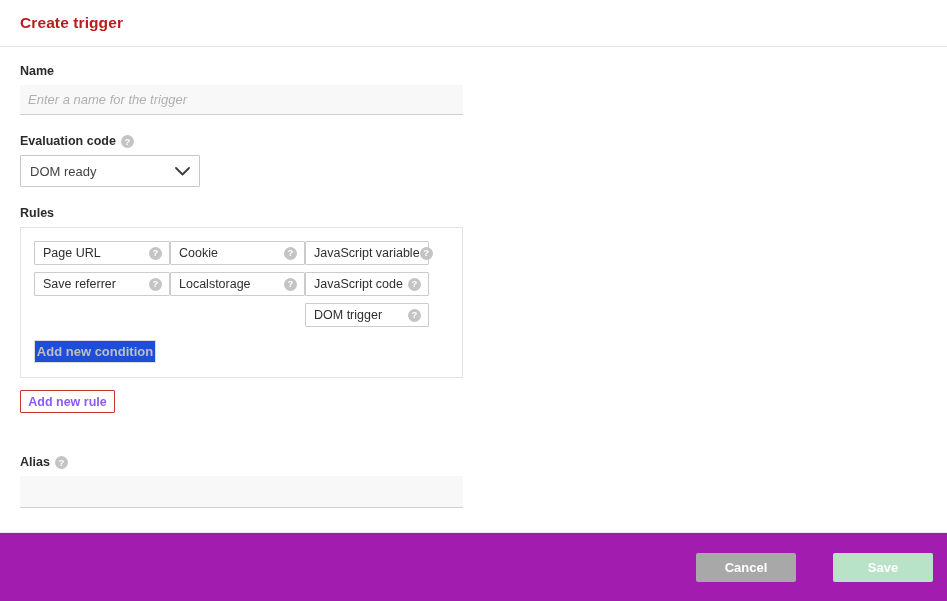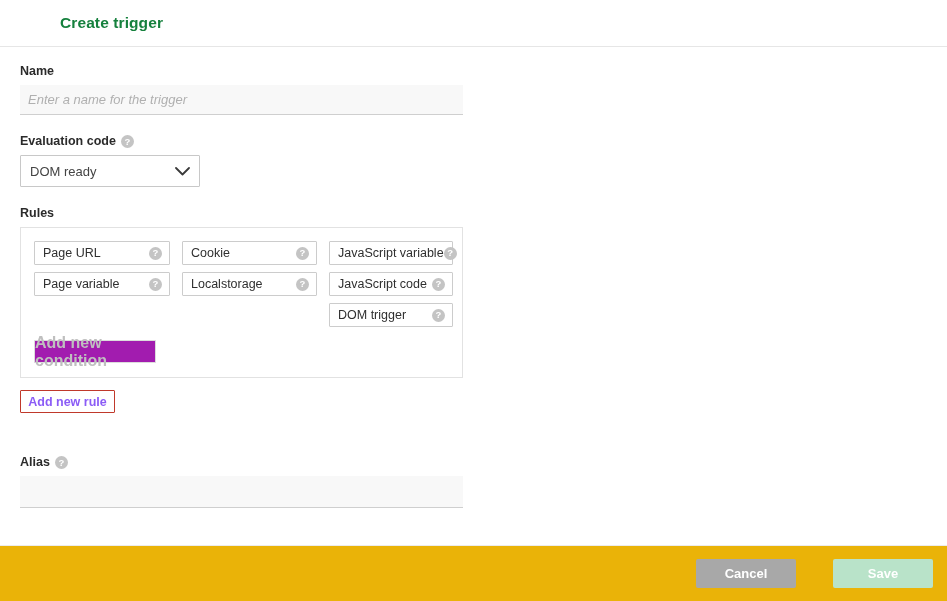--- a/index.html
+++ b/index.html
@@ -22,23 +22,22 @@
     box-sizing: border-box;
     border-bottom: 1px solid #e6e6e6;
     display: flex;
     align-items: center;
     padding-left: 20px;
     background: #ffffff;
   }
   .dialog-title {
     font-size: 15.5px;
     font-weight: bold;
-    color: #15803d;
+    color: #b91c1c;
     letter-spacing: 0.1px;
-    margin-left: 40px;
   }
 
   
   .dialog-body {
     position: absolute;
     top: 48px;
     left: 0;
     right: 0;
     bottom: 52px;
     padding: 16px 20px 0 20px;
@@ -134,21 +133,20 @@
   .rules-box {
     width: 443px;
     box-sizing: border-box;
     border: 1px solid #e2e2e2;
     background: #ffffff;
     padding: 13px 0 14px 13px;
     margin-top: 2px;
   }
   .rules-columns {
     display: flex;
-    gap: 12px;
     align-items: flex-start;
   }
   .rules-col {
     display: flex;
     flex-direction: column;
     gap: 7px;
   }
   .cond-btn {
     box-sizing: border-box;
     height: 24px;
@@ -169,23 +167,23 @@
   .col-1 .cond-btn { width: 136px; }
   .col-2 .cond-btn { width: 135px; }
   .col-3 .cond-btn { width: 124px; }
 
   .add-cond-btn {
     margin-top: 13px;
     width: 122px;
     height: 23px;
     box-sizing: border-box;
     border: 1px solid #dcdcdc;
-    background: #a21caf;
+    background: #1d4ed8;
     border-radius: 1px;
-    font-size: 16px;
+    font-size: 13px;
     font-weight: bold;
     color: #bfbfbf;
     font-family: "Liberation Sans", sans-serif;
     cursor: default;
     display: flex;
     align-items: center;
     justify-content: center;
   }
 
   .add-rule-btn {
@@ -207,22 +205,22 @@
   }
 
   .alias-block { margin-top: 42px; }
 
   
   .dialog-footer {
     position: absolute;
     left: 0;
     right: 0;
     bottom: 0;
-    height: 56px;
-    background: #eab308;
+    height: 69px;
+    background: #a21caf;
     border-top: 1px solid #ececec;
     box-sizing: border-box;
     display: flex;
     align-items: center;
     justify-content: flex-end;
     padding-right: 14px;
     gap: 10px;
   }
   .footer-btn {
     height: 29px;
@@ -286,21 +284,21 @@
 
     <div class="rules-box">
       <div class="rules-columns">
 
         <div class="rules-col col-1">
           <div class="cond-btn">
             <span class="cond-label">Page URL</span>
             <span class="help-icon">?</span>
           </div>
           <div class="cond-btn">
-            <span class="cond-label">Page variable</span>
+            <span class="cond-label">Save referrer</span>
             <span class="help-icon">?</span>
           </div>
         </div>
 
         <div class="rules-col col-2">
           <div class="cond-btn">
             <span class="cond-label">Cookie</span>
             <span class="help-icon">?</span>
           </div>
           <div class="cond-btn">

